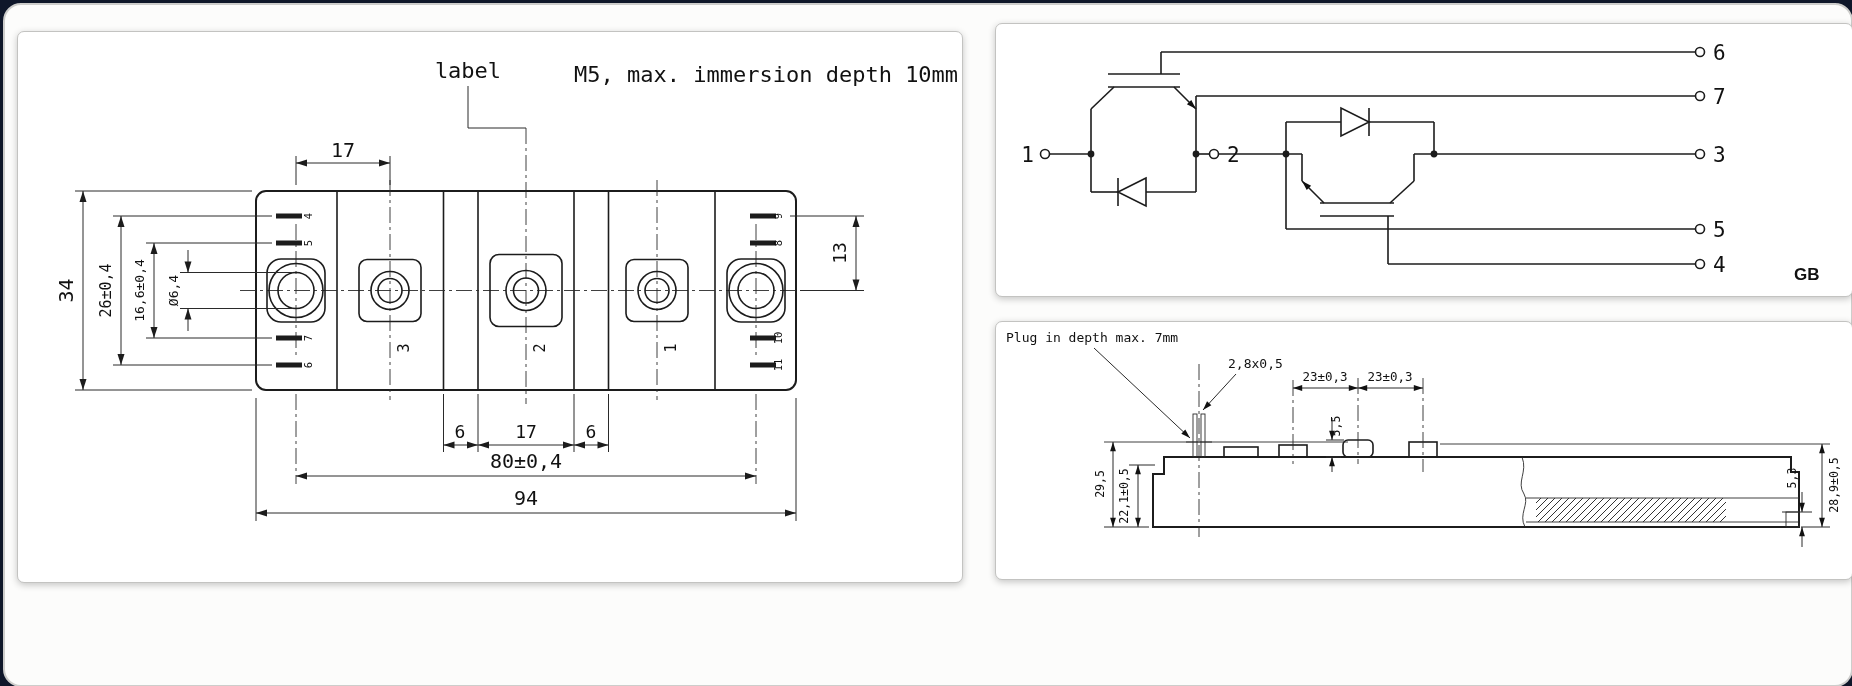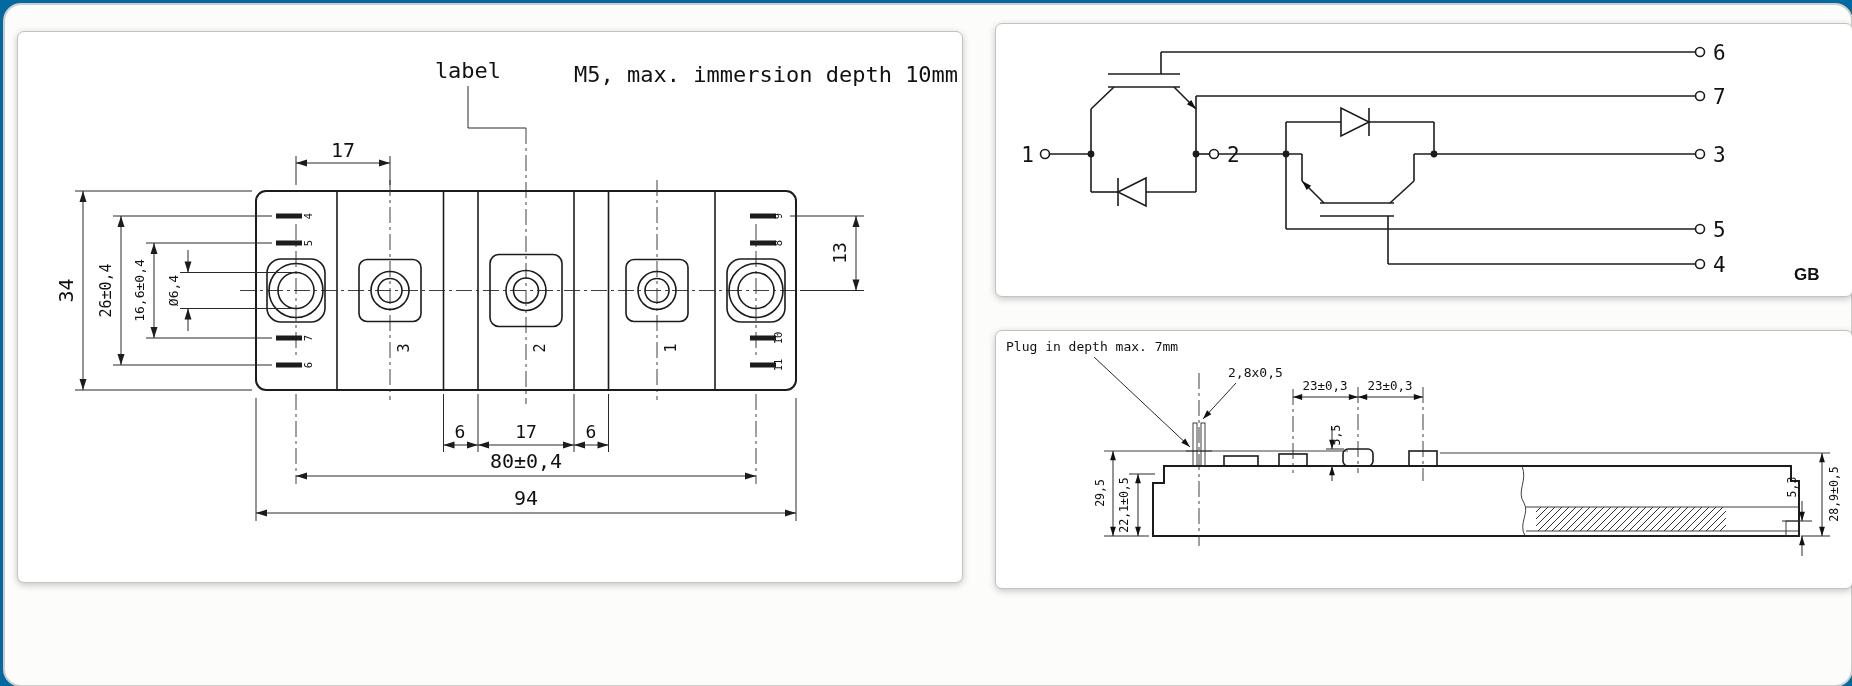--- a/index.html
+++ b/index.html
@@ -1,25 +1,25 @@
 <!DOCTYPE html>
 <html><head>
 <meta charset="utf-8">
 <style>
   html,body{margin:0;padding:0;background:#cfcfcd;}
-  .stage{position:relative;width:1852px;height:686px;background:#0369a1;overflow:hidden;
+  .stage{position:relative;width:1852px;height:686px;background:#0f172a;overflow:hidden;
          font-family:"DejaVu Sans Mono",monospace;}
   .frame{position:absolute;left:3px;top:3px;width:1846px;height:680px;background:#fcfcfb;
          border:2px solid #cdcdcb;border-radius:18px;}
   .panel{position:absolute;background:#ffffff;border:1px solid #c3c3c1;border-radius:7px;
          box-shadow:0 2px 7px rgba(0,0,0,0.22);}
   .panel svg{display:block;width:100%;height:100%;}
   #p-mech{left:12px;top:26px;width:944px;height:550px;}
   #p-circ{left:990px;top:18px;width:856px;height:272px;}
-  #p-side{left:990px;top:325px;width:856px;height:257px;}
+  #p-side{left:990px;top:316px;width:856px;height:257px;}
   .ln   {stroke:#1c1c1c;stroke-width:1.6;fill:none;}
   .ln2  {stroke:#1c1c1c;stroke-width:2;fill:none;}
   .thin {stroke:#2a2a2a;stroke-width:0.9;fill:none;}
   .dim  {stroke:#2a2a2a;stroke-width:1;fill:none;}
   .cl   {stroke:#2a2a2a;stroke-width:0.9;fill:none;stroke-dasharray:16 4 3 4;}
   .txt  {font-family:"DejaVu Sans Mono",monospace;fill:#111;}
   .gb   {font-family:"Liberation Sans",sans-serif;font-weight:bold;fill:#111;}
   .pinr {fill:#1c1c1c;stroke:none;}
 </style>
 </head>

